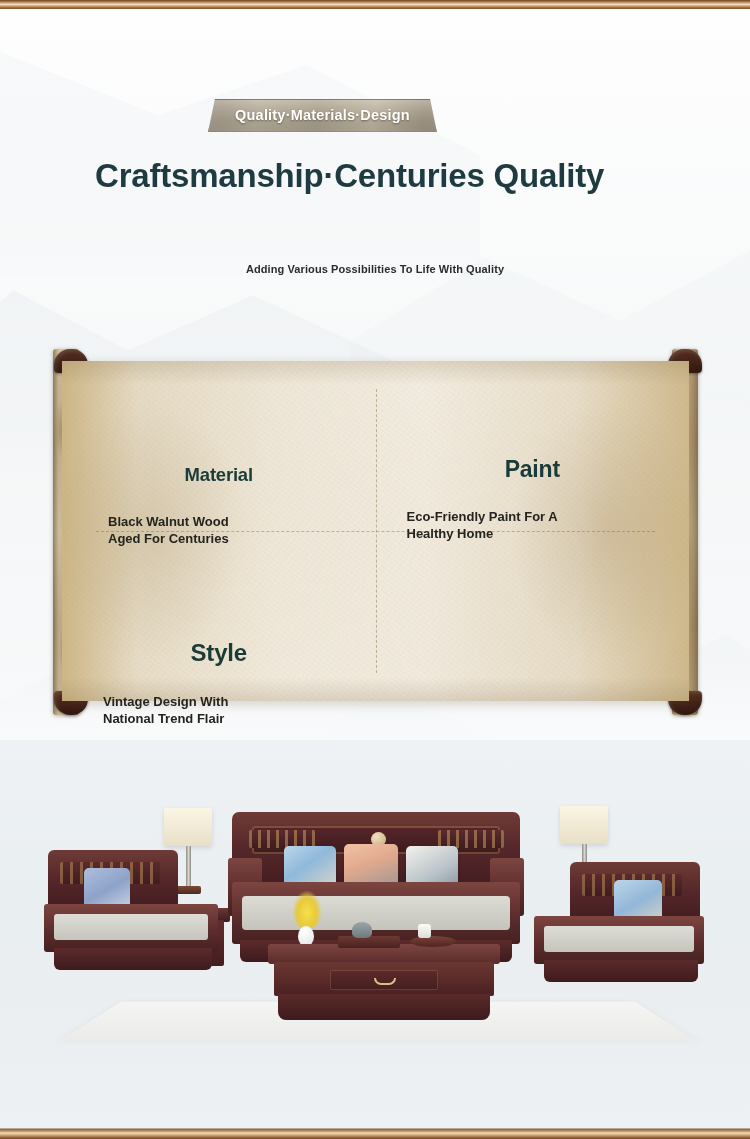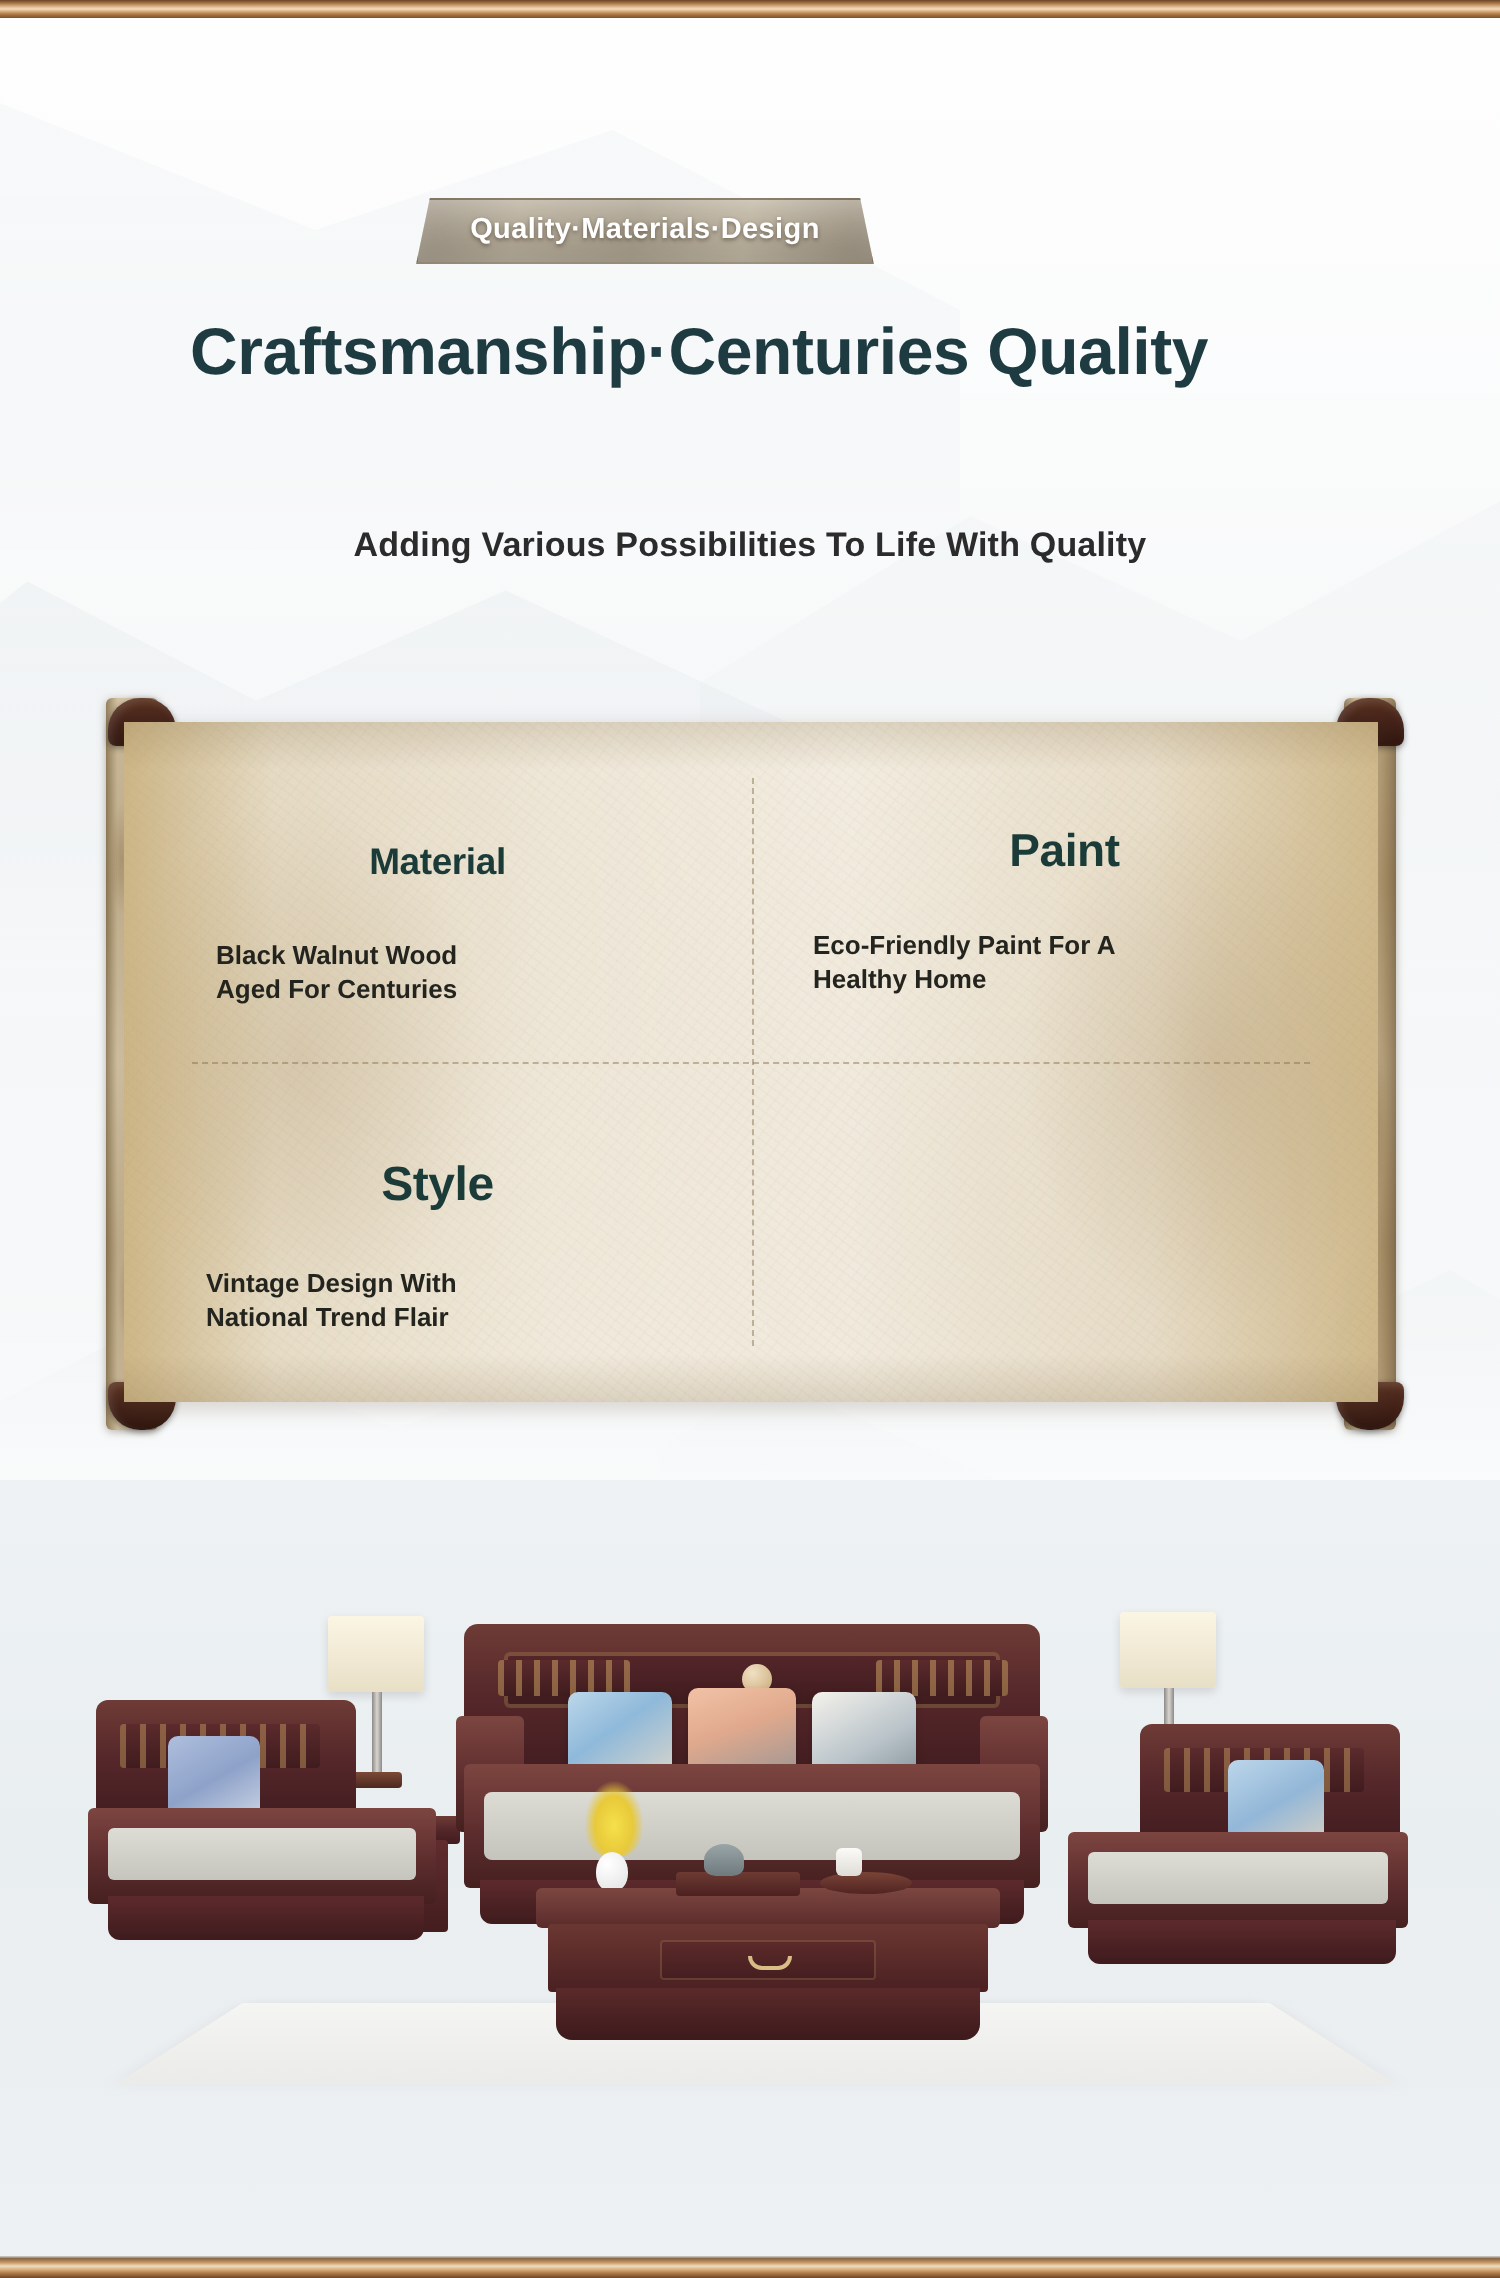--- a/index.html
+++ b/index.html
@@ -79,21 +79,21 @@
     clip-path:polygon(3% 0, 97% 0, 100% 100%, 0% 100%);
   }
 
   .title {
     position:absolute; left:95px; top:155px; width:520px;
     font-size:33px; line-height:41px; font-weight:700;
     color:#1d3b40; letter-spacing:-.2px;
   }
   .subtitle {
     position:absolute; left:0; top:263px; width:750px; text-align:center;
-    font-size:17px; font-weight:600; color:#2b2b2b; letter-spacing:.1px;
+    font-size:11px; font-weight:600; color:#2b2b2b; letter-spacing:.1px;
   }
 
   
   .scroll { position:absolute; left:48px; top:335px; width:655px; height:395px; z-index:12; }
 
   .rod {
     position:absolute; top:14px; width:26px; height:366px;
     background:
       linear-gradient(90deg, rgba(70,48,26,.40) 0%, rgba(255,255,255,.18) 22%,
                       rgba(255,255,255,.30) 42%, rgba(120,92,56,.20) 74%, rgba(62,42,22,.42) 100%),
@@ -148,21 +148,21 @@
   .div-v { left:50%; top:28px; width:0; height:284px;
            border-left:1px dashed rgba(130,108,72,.45); }
   .div-h { left:34px; right:34px; top:50%;
            border-top:1px dashed rgba(130,108,72,.45); }
 
   
   .grid {
     position:absolute; inset:0; z-index:4;
     display:grid; grid-template-columns:1fr 1fr; grid-template-rows:1fr 1fr;
   }
-  .cell { position:relative; padding:0 26px; }
+  .cell { position:relative; padding:0 26px;margin-top:44px; }
   .cell .q-title {
     text-align:center; color:#1b3b39; font-weight:700; letter-spacing:-.2px;
   }
   .cell .q-body {
     font-size:13px; line-height:17px; font-weight:700; color:#24241f;
     white-space:pre-line;
   }
 
   .c-material .q-title { font-size:18.5px; margin-top:59px; }
   .c-material .q-body  { margin-top:27px; margin-left:20px; }

